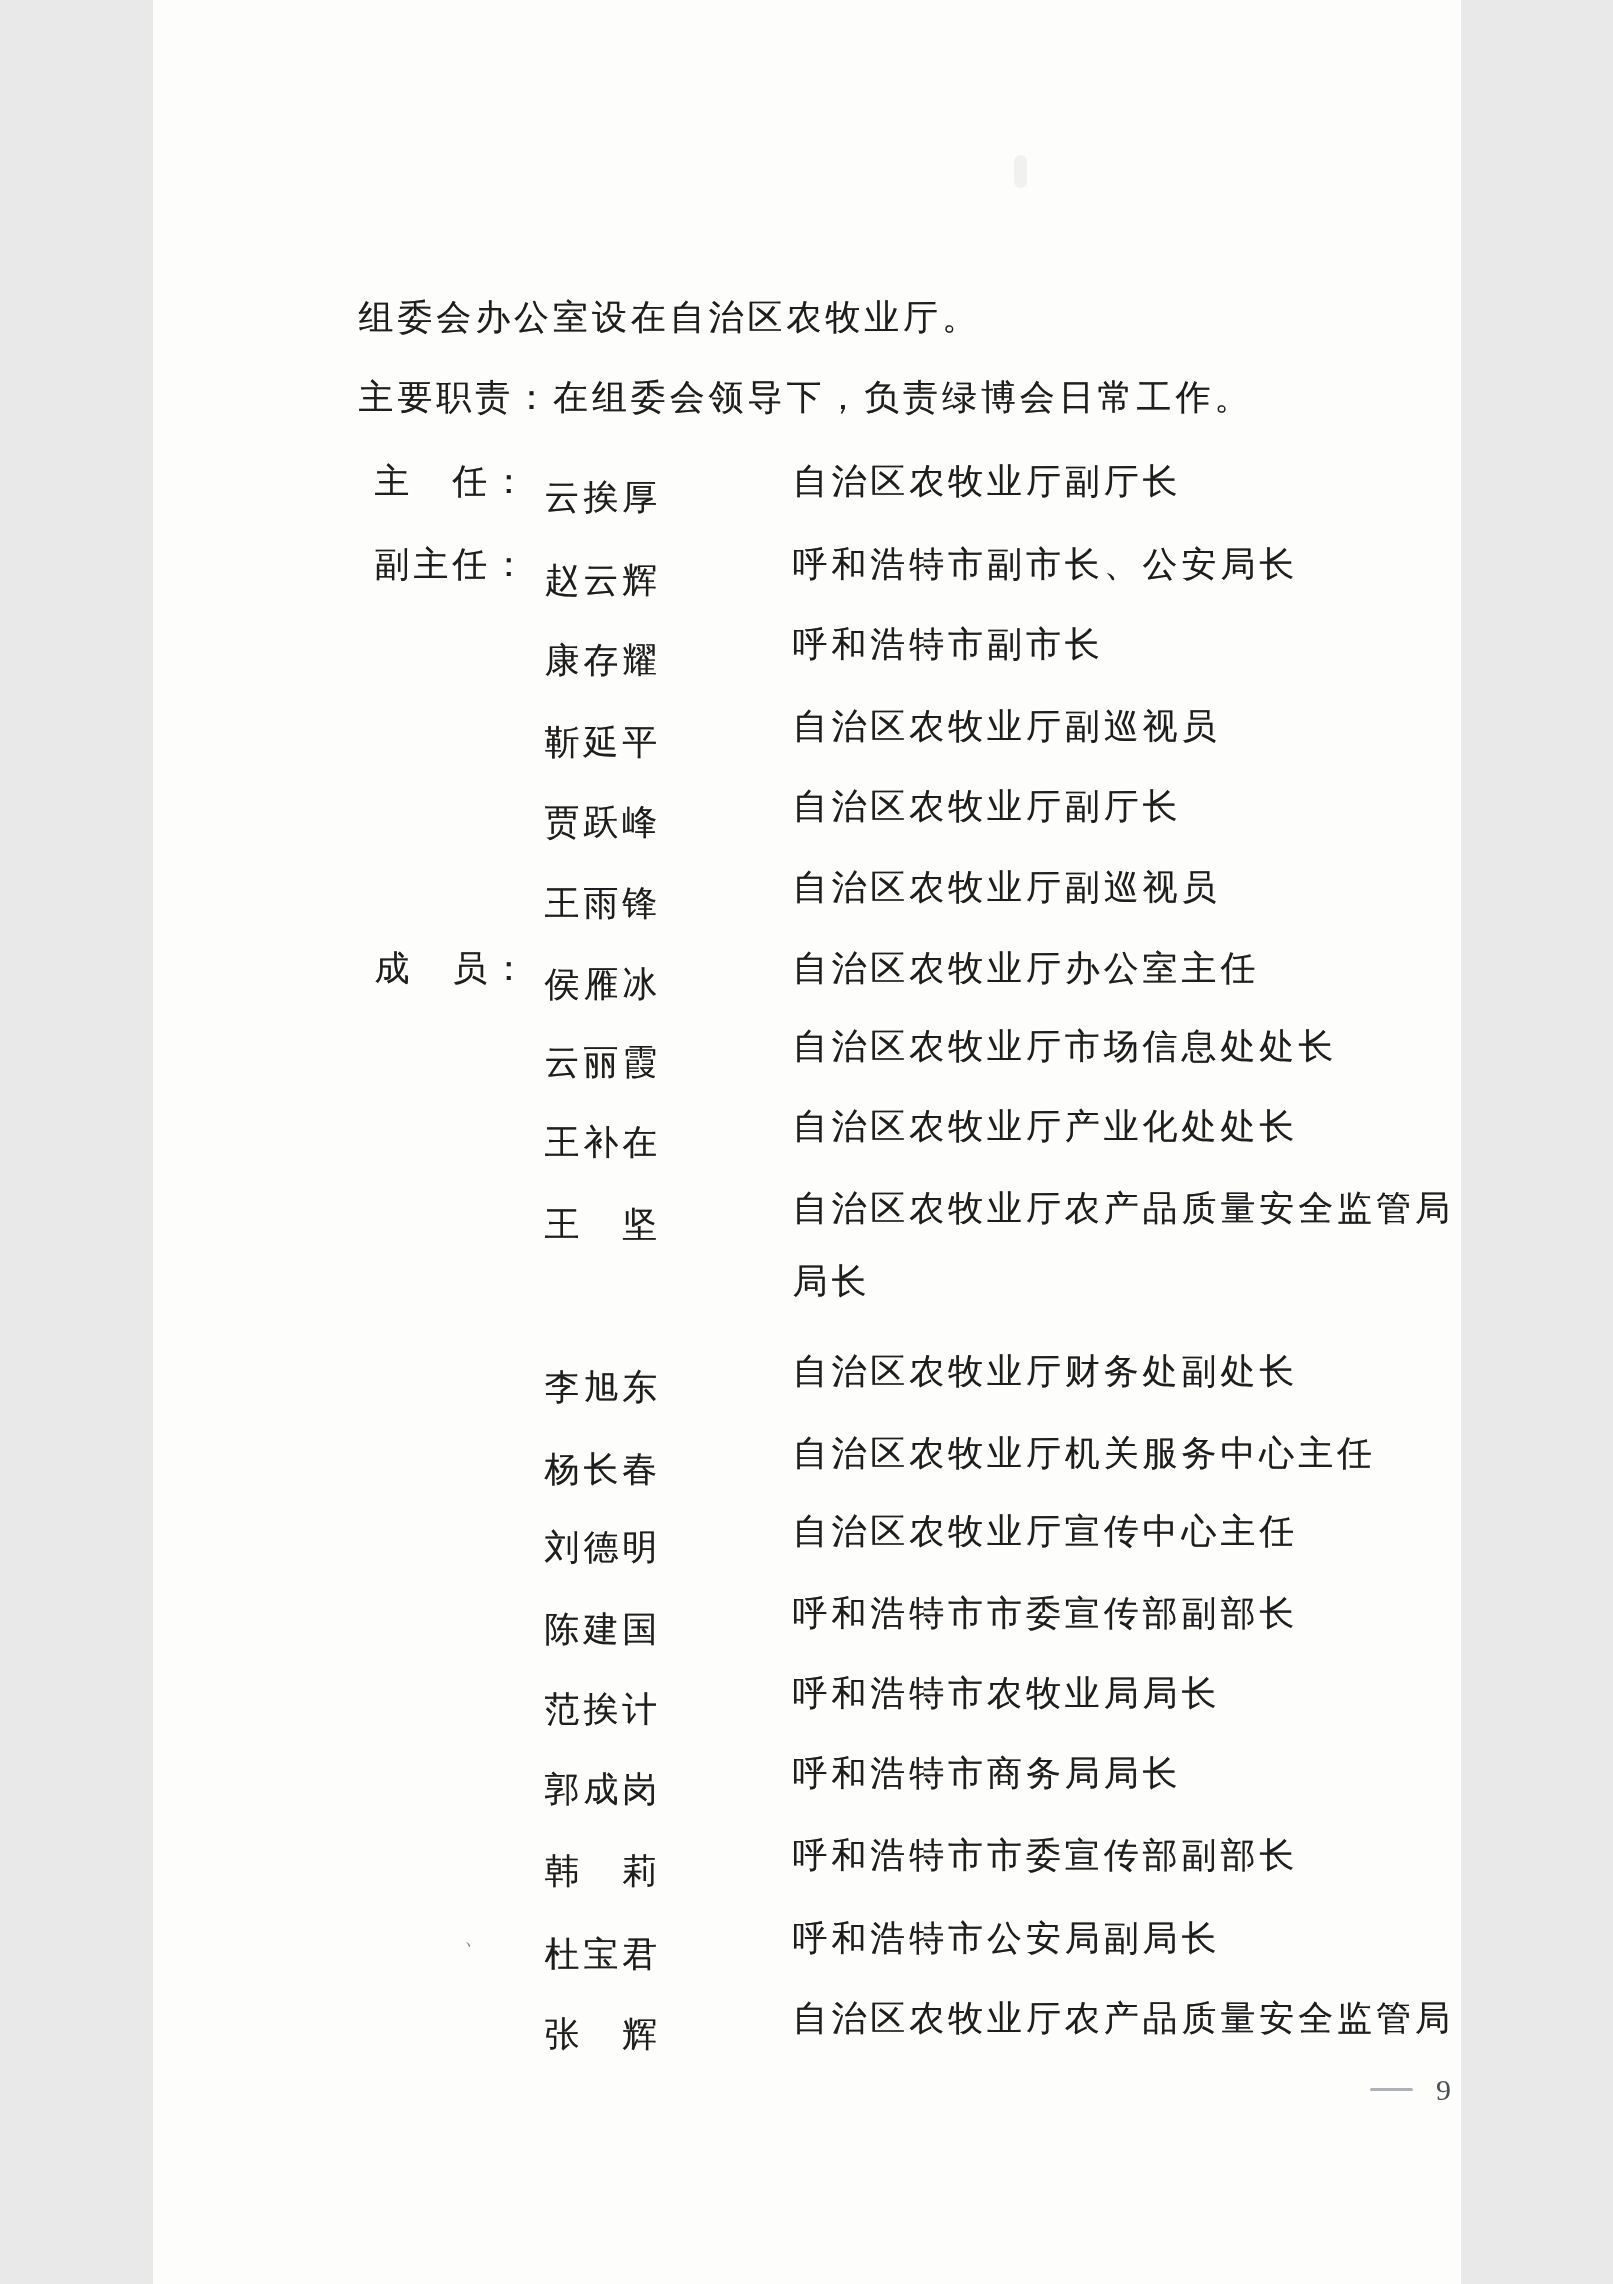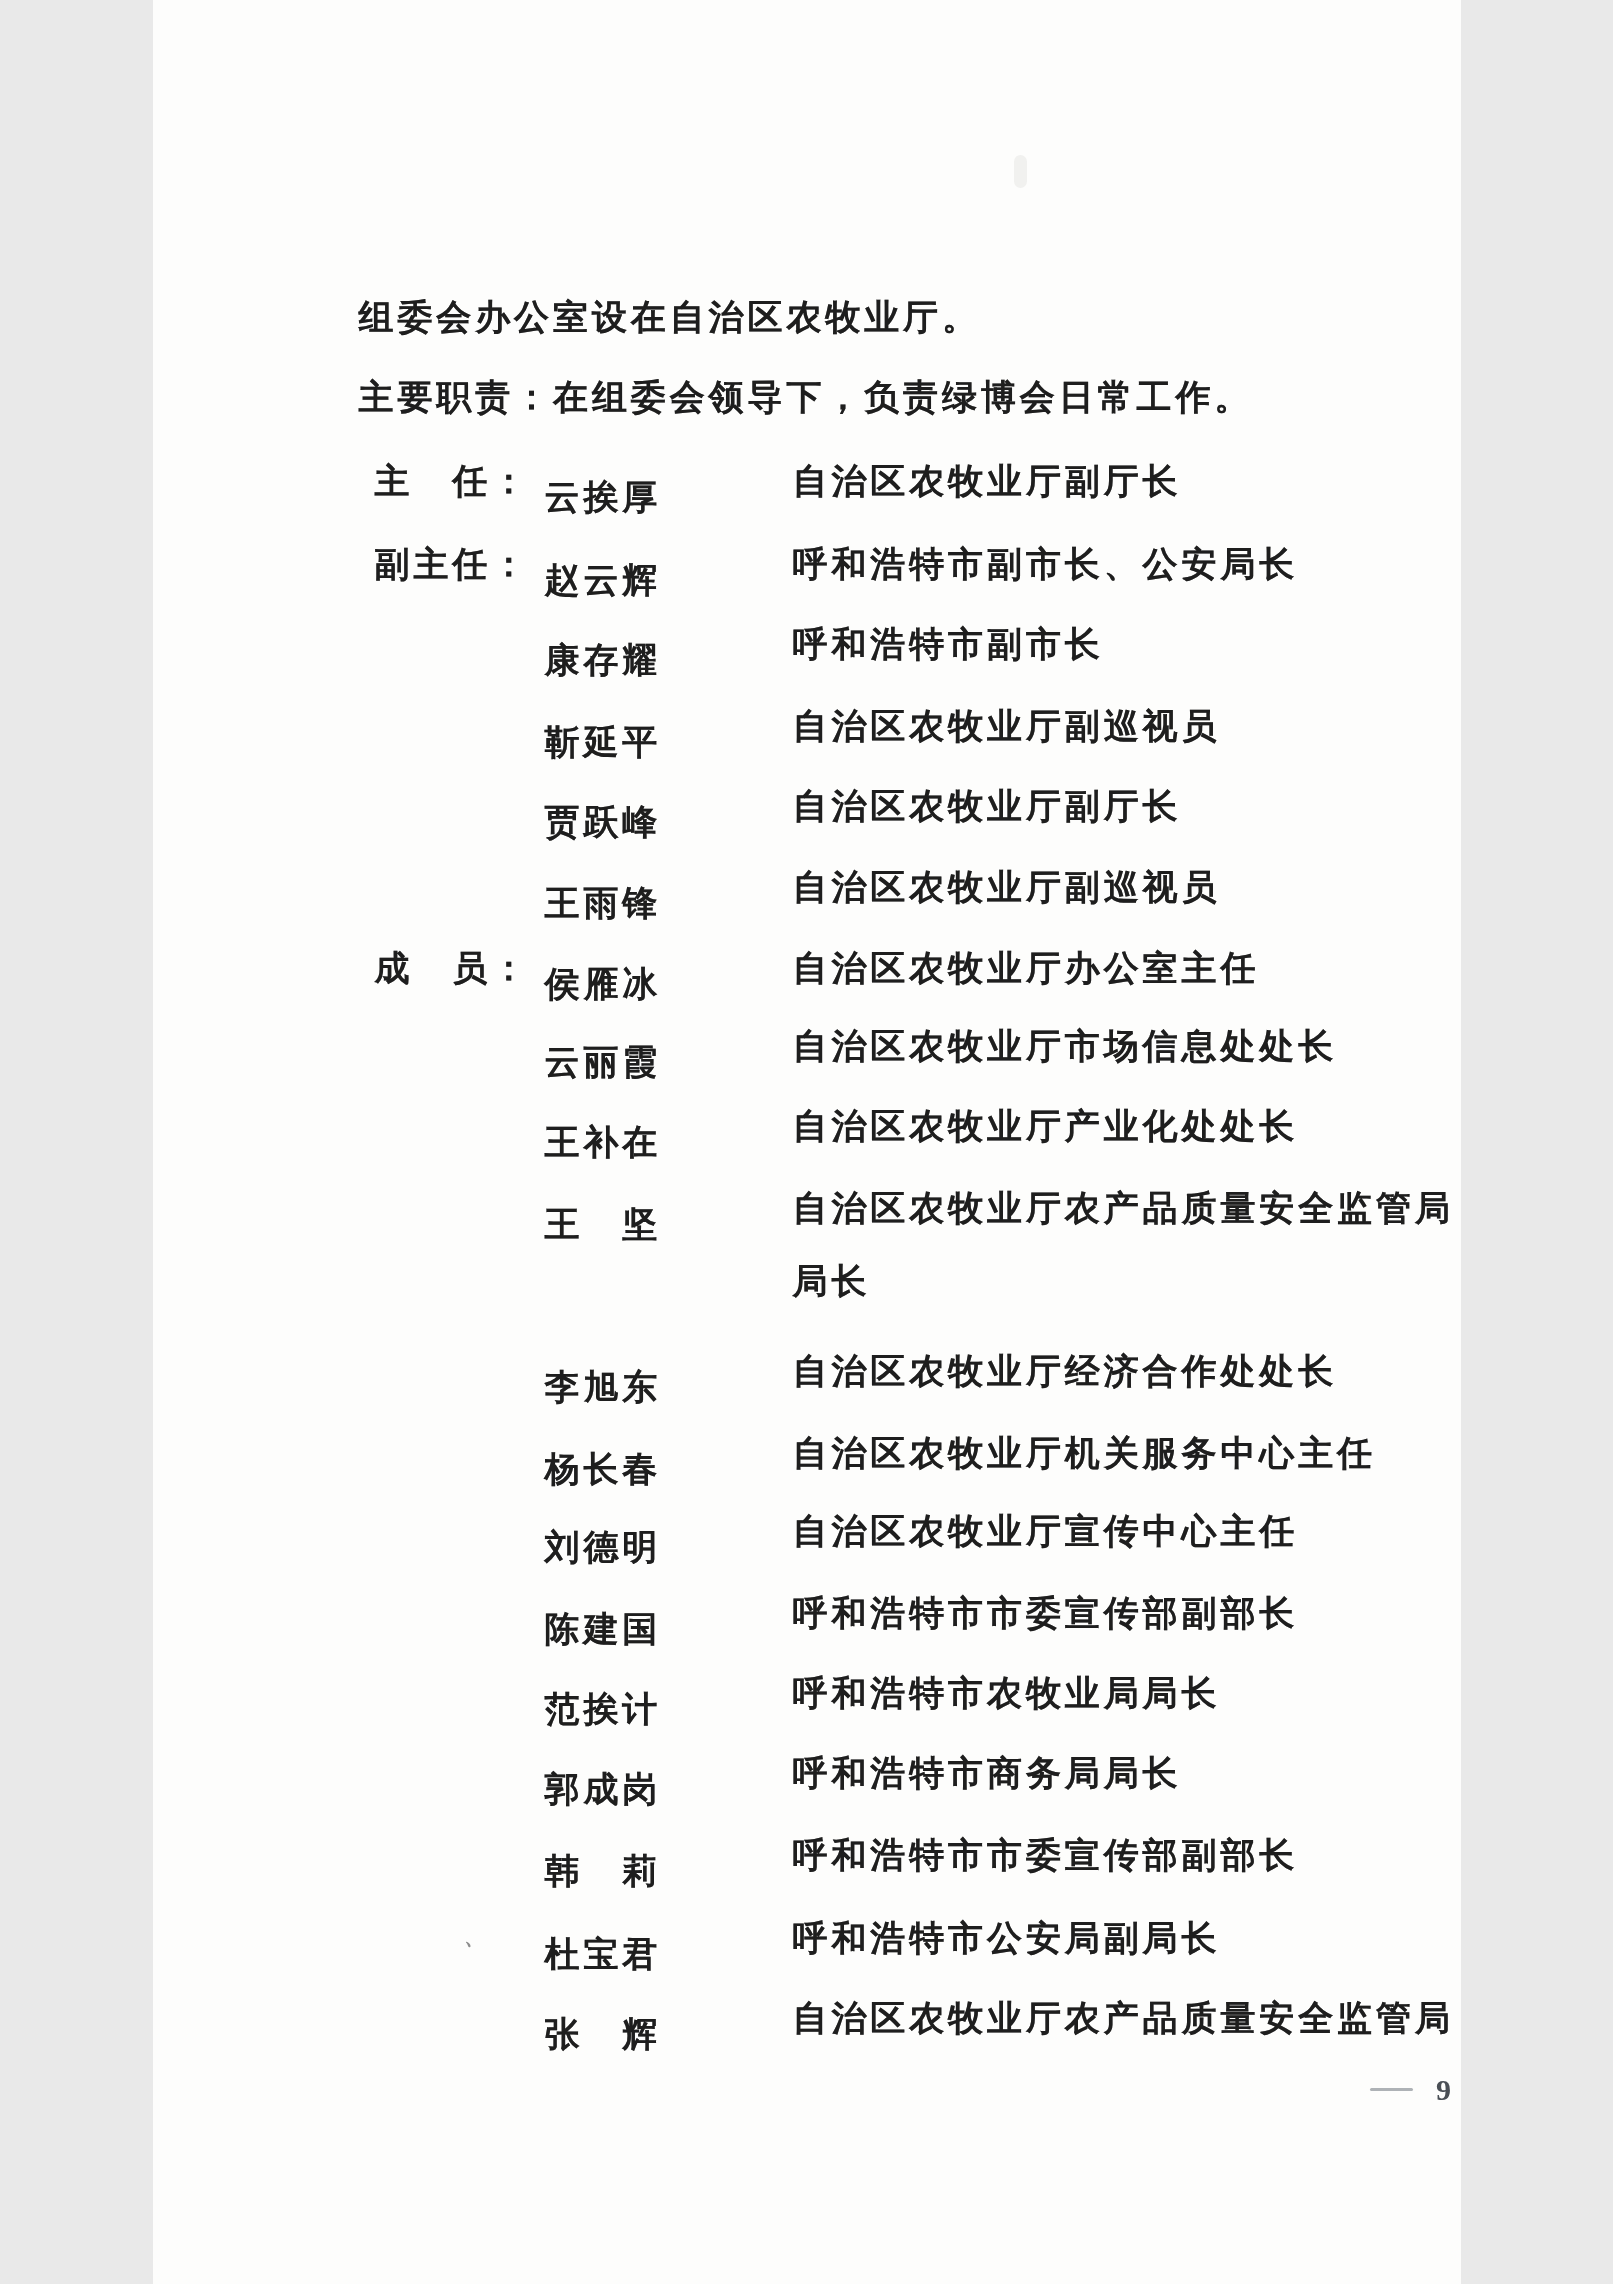--- a/index.html
+++ b/index.html
@@ -4,21 +4,20 @@
 <style>
   html,body{margin:0;padding:0;background:#e9e9e9;}
   .page{
     position:relative;
     width:1308px;height:2285px;
     margin:0 auto;
     background:#fdfdfc;
     overflow:hidden;
     font-family:"Liberation Serif","DejaVu Serif",serif;
     color:#1f1f1f;
-    font-weight:bold;
   }
   .line{
     position:absolute;
     left:206px;
     height:45px;
     font-size:35px;
     line-height:45px;
     letter-spacing:3.9px;
     white-space:nowrap;
     color:#1e1e1e;
@@ -120,21 +119,21 @@
     <span class="name">王　坚</span>
     <span class="title">自治区农牧业厅农产品质量安全监管局</span>
   </div>
 
   <div class="line" style="top:1259px">
     <span class="title">局长</span>
   </div>
 
   <div class="line" style="top:1349px">
     <span class="name">李旭东</span>
-    <span class="title">自治区农牧业厅经济合作处处长</span>
+    <span class="title">自治区农牧业厅财务处副处长</span>
   </div>
 
   <div class="line" style="top:1431px">
     <span class="name">杨长春</span>
     <span class="title">自治区农牧业厅机关服务中心主任</span>
   </div>
 
   <div class="line" style="top:1509px">
     <span class="name">刘德明</span>
     <span class="title">自治区农牧业厅宣传中心主任</span>

